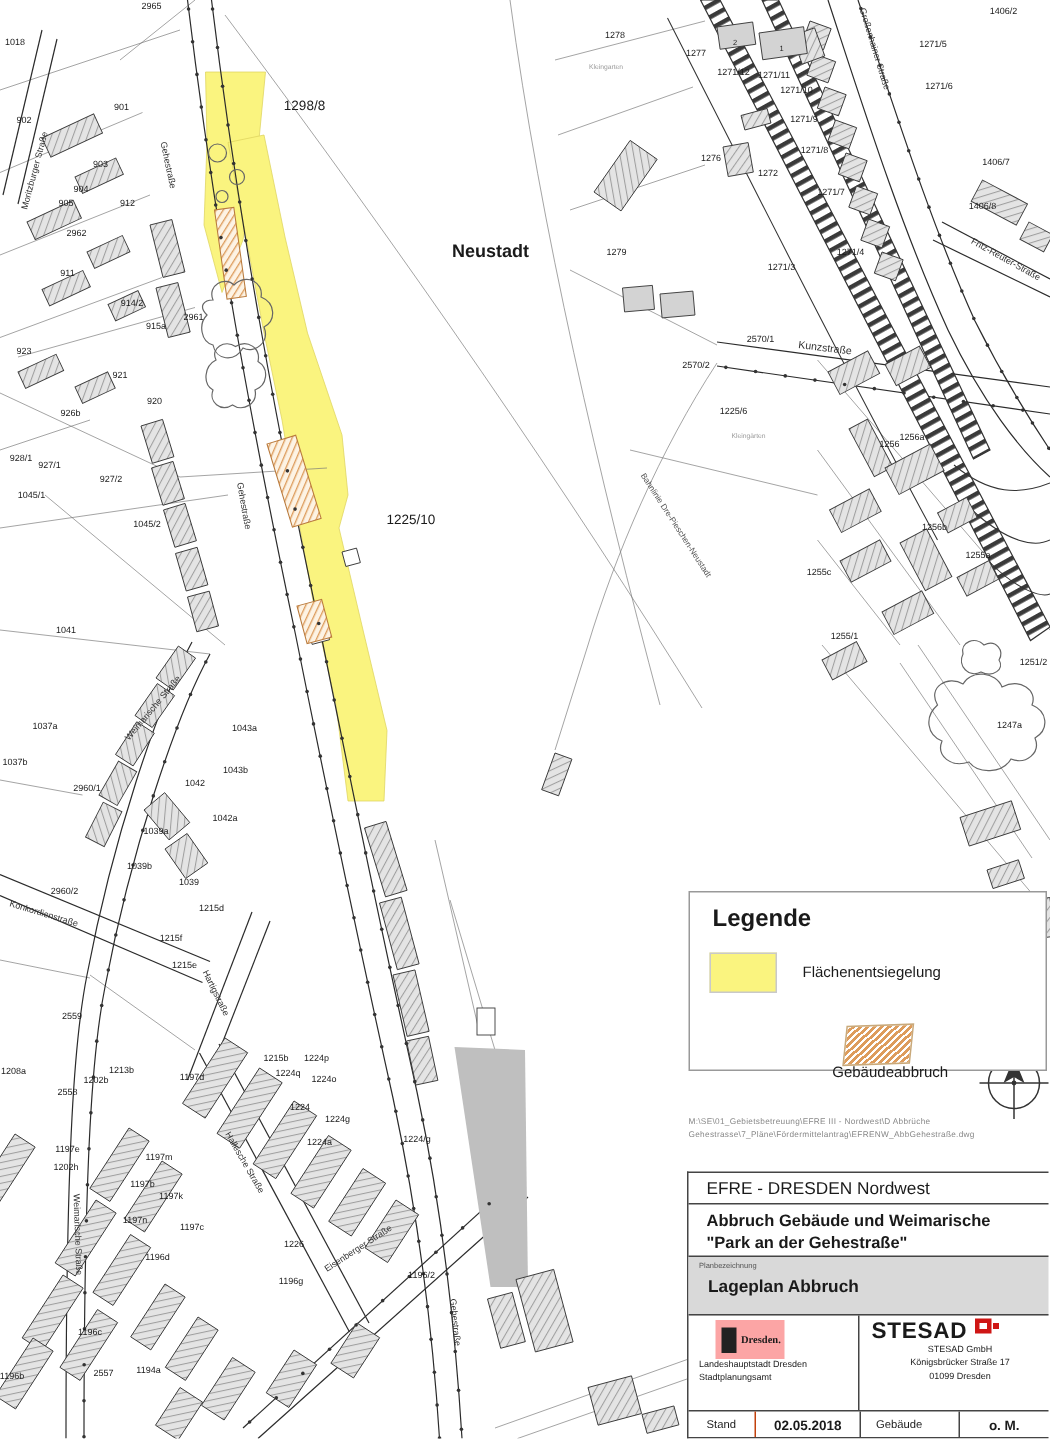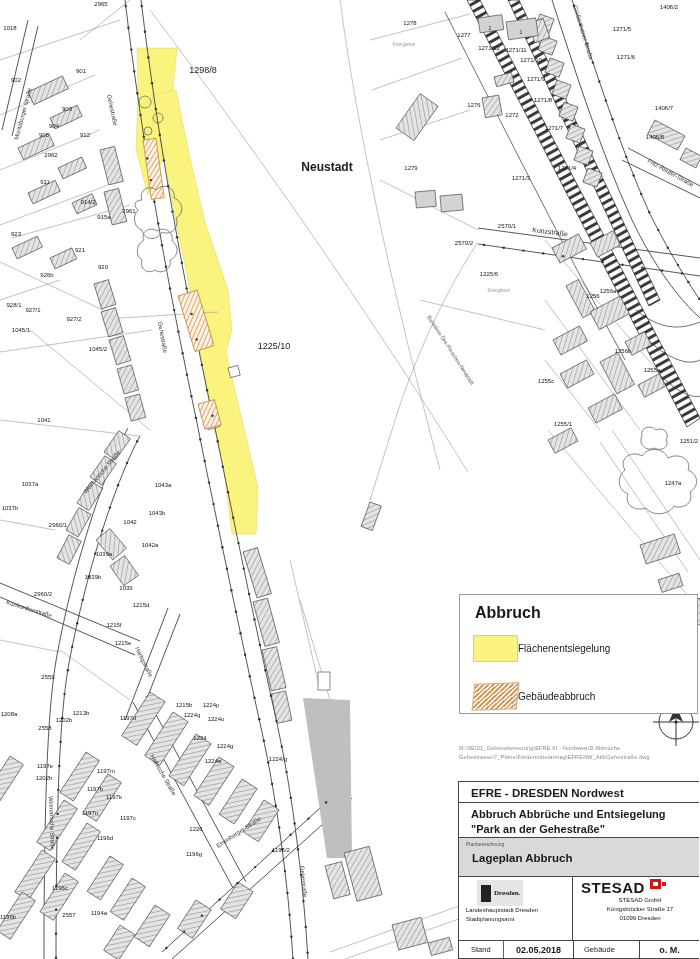--- a/index.html
+++ b/index.html
@@ -14,46 +14,46 @@
   .cloud{fill:none;stroke:#666;stroke-width:.8;}
   .pline{stroke:#777;stroke-width:.45;fill:none;}
   .sline{stroke:#2b2b2b;stroke-width:.8;fill:none;}
   .rline{stroke:#333;stroke-width:.7;fill:none;}
 
   
   .legend{position:absolute;left:459px;top:594px;width:237px;height:118px;
           background:#fff;border:1px solid #999;z-index:5;}
   .legend-title{font-size:16px;font-weight:bold;margin:9px 0 0 15px;}
   .legend-item{display:flex;align-items:center;padding-left:13px;margin-top:13px;}
-  .legend-item:last-child{margin-top:21px;}
+  .legend-item:last-child{margin-top:21px;flex-direction:column;}
   .swatch{width:43px;height:25px;flex:0 0 auto;}
   .swatch-yellow{background:var(--yellow,#FAF47F);border:1px solid #c9c9c9;}
   .swatch-orange{background:repeating-linear-gradient(135deg,#fff 0 1.5px,var(--orange,#DD9C5C) 1.5px 3.5px);
                  border:1px solid #c9a97a;transform:skewX(-8deg) rotate(-2deg);}
-  .legend-label{font-size:10px;margin-left:0;text-align:center;}
+  .legend-label{font-size:10px;margin-left:17px;text-align:center;}
 
   
   .filepath{position:absolute;left:459px;top:744px;width:235px;font-size:5.5px;
             color:#888;line-height:1.6;z-index:5;letter-spacing:.2px;}
 
   
   .tblock{position:absolute;left:458px;top:781px;width:241px;height:178px;
           background:#fff;border:1px solid #444;border-right:none;box-sizing:border-box;z-index:5;}
-  .tb-project{height:21px;border-bottom:1px solid #444;font-size:11.5px;font-weight:bold;
+  .tb-project{height:21px;border-bottom:1px solid #444;font-size:11.5px;font-weight:normal;
               padding:5px 0 0 12px;box-sizing:border-box;}
   .tb-subject{height:35px;border-bottom:1px solid #444;font-size:11px;font-weight:bold;
               padding:4px 0 0 12px;line-height:1.35;box-sizing:border-box;}
   .tb-plan{height:39px;border-bottom:1px solid #444;background:#d9d9d9;
            padding:3px 0 0 7px;box-sizing:border-box;}
   .tb-plan-caption{font-size:5px;color:#555;}
   .tb-plan-name{font-size:11.5px;font-weight:bold;margin:5px 0 0 6px;}
   .tb-org{height:64px;border-bottom:1px solid #444;display:flex;box-sizing:border-box;}
   .tb-cell-left{width:114px;border-right:1px solid #444;padding:3px 0 0 7px;box-sizing:border-box;}
   .tb-cell-right{flex:1;padding:2px 0 0 8px;text-align:center;}
-  .dresden-logo{width:46px;height:26px;background:#e5e5e5;display:flex;align-items:center;margin-left:11px;}
+  .dresden-logo{width:46px;height:26px;background:#fca5a5;display:flex;align-items:center;margin-left:11px;}
   .dresden-emblem{width:10px;height:17px;background:#222;margin:0 3px 0 4px;}
   .dresden-word{font-family:"Liberation Serif",serif;font-size:7px;font-weight:bold;color:#1a1a1a;}
   .tb-tiny{font-size:6px;line-height:1.5;}
   .tb-cell-left .tb-tiny:first-of-type{margin-top:9px;}
   .stesad-logo{display:flex;align-items:flex-start;}
   .stesad-word{font-size:15px;font-weight:bold;letter-spacing:.5px;}
   .stesad-mark{display:inline-block;width:11px;height:10px;background:var(--red,#cf1615);
                position:relative;margin:0 0 0 5px;}
   .stesad-mark::before{content:"";position:absolute;left:3px;top:3px;width:5px;height:4px;background:#fff;}
   .stesad-mark::after{content:"";position:absolute;right:-5px;top:3px;width:4px;height:4px;background:var(--red,#cf1615);}
@@ -541,42 +541,42 @@
       <text x="218" y="848" font-size="6" fill="#333" text-anchor="start" transform="rotate(-33 218 848)">Eisenberger Straße</text>
       <text x="532" y="232" font-size="7" fill="#333" text-anchor="start" transform="rotate(7 532 232)">Kunzstraße</text>
       <text x="573" y="6" font-size="6" fill="#333" text-anchor="start" transform="rotate(73 573 6)">Großenhainer Straße</text>
       <text x="647" y="162" font-size="6" fill="#333" text-anchor="start" transform="rotate(29 647 162)">Fritz-Reuter-Straße</text>
       <text x="427" y="317" font-size="5.5" fill="#555" text-anchor="start" transform="rotate(57 427 317)">Bahnlinie Dre-Pieschen-Neustadt</text>
     </g>
 </svg>
 
 
 <div class="legend">
-  <div class="legend-title">Abbruch</div>
+  <div class="legend-title">Legende</div>
   <div class="legend-item">
     <span class="swatch swatch-yellow"></span>
     <span class="legend-label">Flächenentsiegelung</span>
   </div>
   <div class="legend-item">
     <span class="swatch swatch-orange"></span>
     <span class="legend-label">Gebäudeabbruch</span>
   </div>
 </div>
 
 
 <div class="filepath">
   <div>M:\SE\01_Gebietsbetreuung\EFRE III - Nordwest\D Abbrüche</div>
   <div>Gehestrasse\7_Pläne\Fördermittelantrag\EFRENW_AbbGehestraße.dwg</div>
 </div>
 
 
 <div class="tblock">
   <div class="tb-project">EFRE - DRESDEN Nordwest</div>
   <div class="tb-subject">
-    <div>Abbruch Abbrüche und Entsiegelung</div>
+    <div>Abbruch Gebäude und Weimarische</div>
     <div>"Park an der Gehestraße"</div>
   </div>
   <div class="tb-plan">
     <div class="tb-plan-caption">Planbezeichnung</div>
     <div class="tb-plan-name">Lageplan Abbruch</div>
   </div>
   <div class="tb-org">
     <div class="tb-cell-left">
       <div class="dresden-logo">
         <span class="dresden-emblem"></span>

